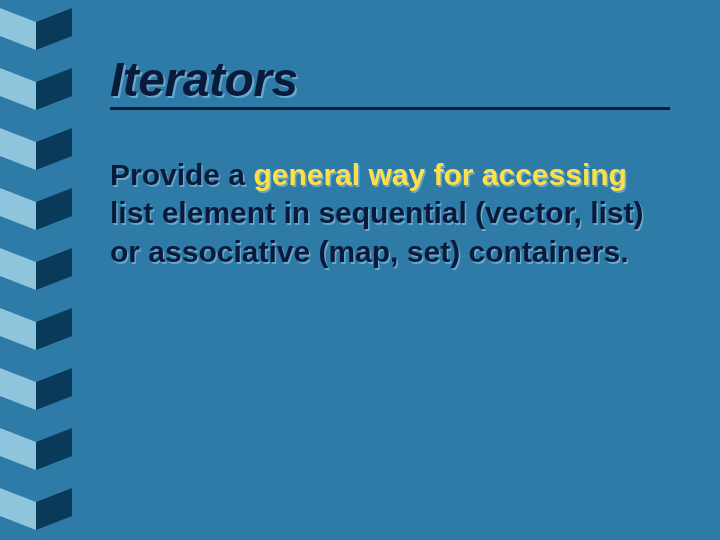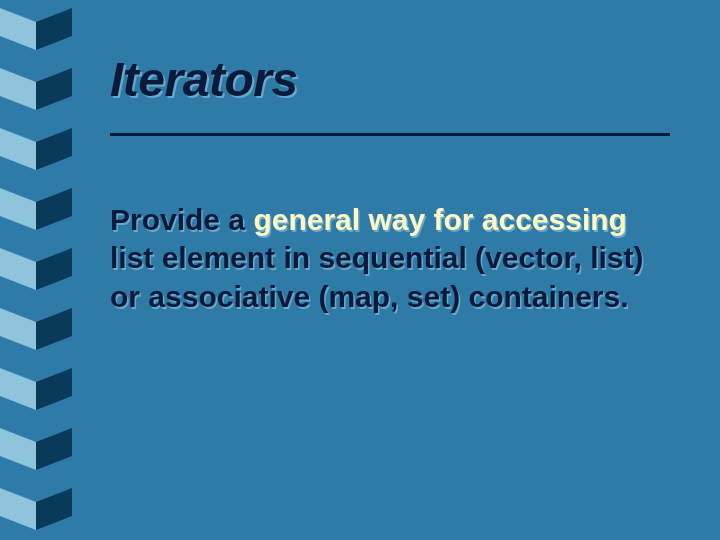--- a/index.html
+++ b/index.html
@@ -28,34 +28,34 @@
     left: 110px;
     top: 52px;
     width: 560px;
   }
   .title {
     font-size: 48px;
     font-weight: bold;
     font-style: italic;
     color: #0a1a3a;
     text-shadow: 2px 2px 0 #6aa7c9;
-    padding-bottom: 26px;
+    padding-bottom: 0;
     border-bottom: 3px solid #0a1a3a;
-    margin-bottom: 65px;
+    margin-bottom: 46px;
     letter-spacing: -0.5px;
   }
   .body-text {
     font-size: 30px;
     line-height: 1.28;
     color: #0a1a3a;
     font-weight: bold;
     text-shadow: 1.5px 1.5px 0 #6aa7c9;
   }
   .body-text .em {
-    color: #fef9c3;
+    color: #fde047;
     text-shadow: 1.5px 1.5px 0 #6aa7c9;
   }
 </style>
 </head>
 <body>
 
 <div class="decoration" id="deco">
     <div class="zigzag" style="top: 0px;">
       <svg width="72" height="60" viewBox="0 0 72 60">
         <polygon points="0,8 36,22 36,50 0,36" fill="#8fc4dd"></polygon>

